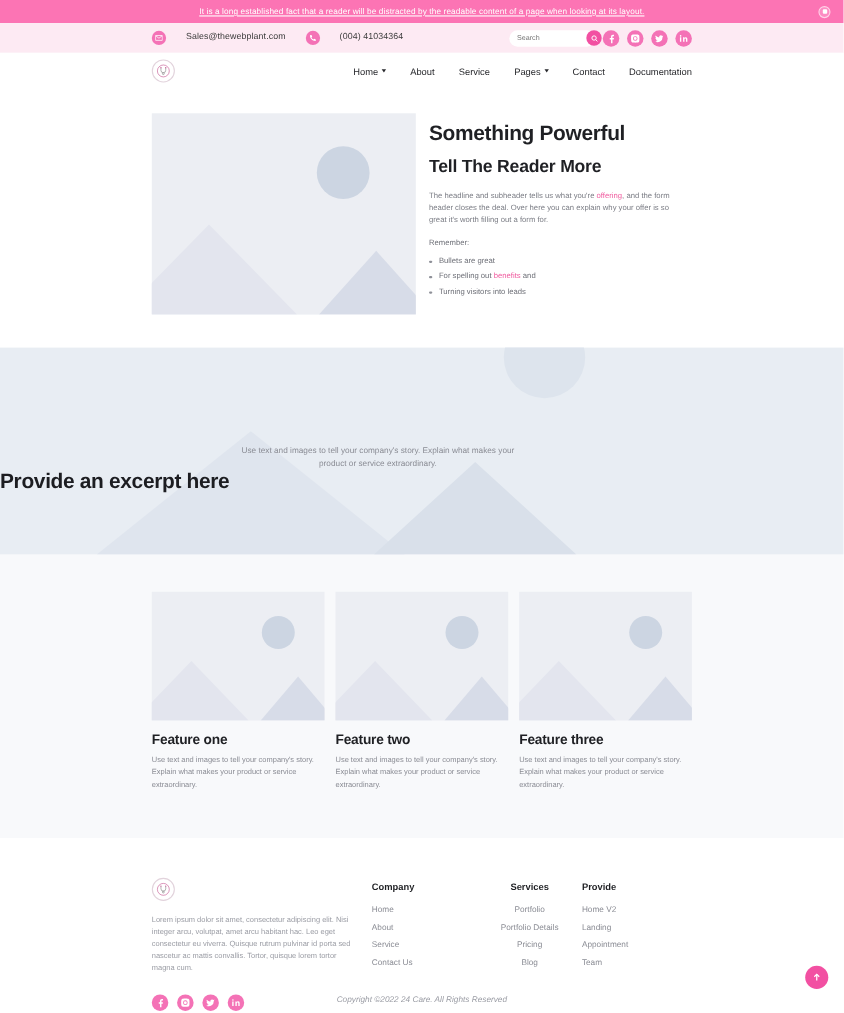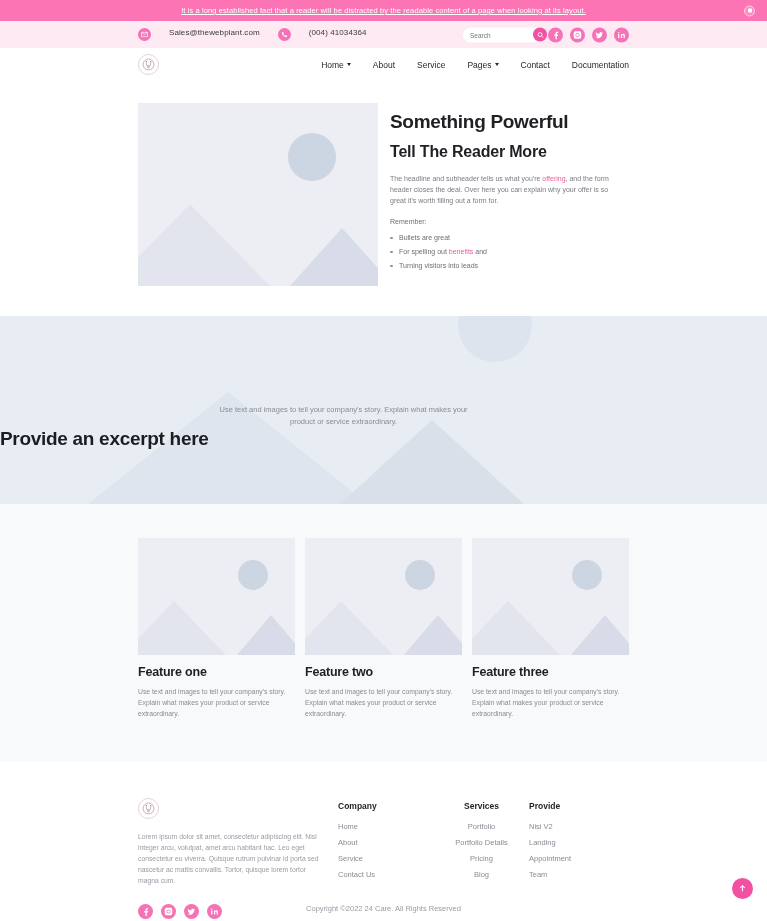--- a/index.html
+++ b/index.html
@@ -237,21 +237,21 @@
 
   .foot-col { width: 96px; padding-top: 3px; }
   .foot-col.wide { width: 95px; text-align: center; }
   .foot-head { font-size: 8.5px; font-weight: bold; color: #1f2024; margin-bottom: 11px; }
   .foot-link {
     font-size: 7.5px; color: #8a8c94; margin-bottom: 7px; cursor: pointer; display: block;
   }
 
   .copyright {
     text-align: center; font-size: 7.5px; color: #9a9ca4;
-    position: absolute; left: 0; right: 0; bottom: 8px;
+    position: absolute; left: 0; right: 0; bottom: 8px; font-style: italic;
   }
   .to-top {
     position: absolute; right: 14px; bottom: 22px;
     width: 21px; height: 21px; border-radius: 50%;
     background: #f250a2; display: flex; align-items: center; justify-content: center;
     cursor: pointer;
   }
   .to-top svg { width: 9px; height: 9px; stroke: #fff; fill: none; stroke-width: 2; }
 </style>
 </head>
@@ -456,21 +456,21 @@
     <div class="foot-col wide">
       <div class="foot-head">Services</div>
       <span class="foot-link">Portfolio</span>
       <span class="foot-link">Portfolio Details</span>
       <span class="foot-link">Pricing</span>
       <span class="foot-link">Blog</span>
     </div>
 
     <div class="foot-col">
       <div class="foot-head">Provide</div>
-      <span class="foot-link">Nisi V2</span>
+      <span class="foot-link">Home V2</span>
       <span class="foot-link">Landing</span>
       <span class="foot-link">Appointment</span>
       <span class="foot-link">Team</span>
     </div>
   </div>
 
   <div class="copyright">Copyright ©2022 24 Care. All Rights Reserved</div>
 
   <div class="to-top">
     <svg viewBox="0 0 16 16">

